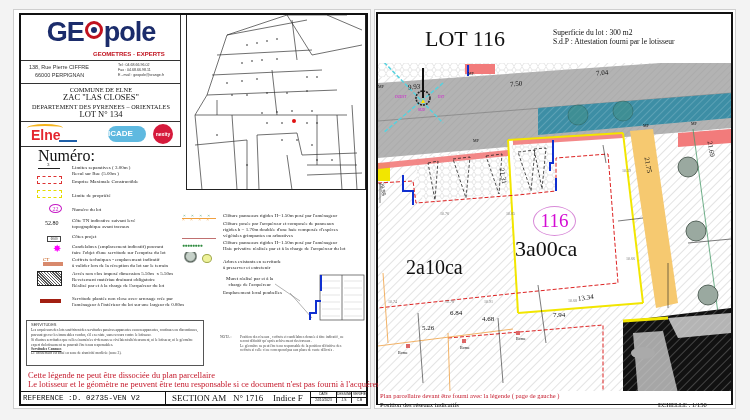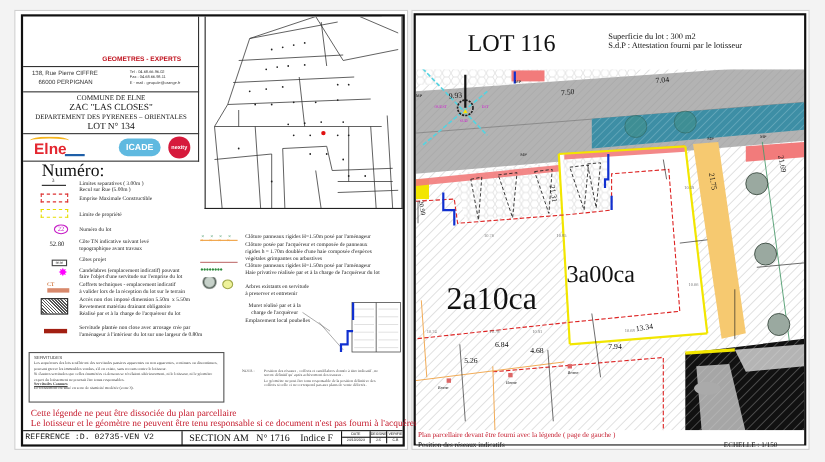--- a/index.html
+++ b/index.html
@@ -45,20 +45,23 @@
 </style>
 </head>
 <body>
 
 <div class="page" id="pageL"></div>
 <div class="page" id="pageR"></div>
 <div class="frame" id="frameL"></div>
 <div class="frame" id="frameR"></div>
 
 <div class="abs" id="hdr">
+  <div class="abs logo">
+    <span>GE</span><span class="ring"></span><span>pole</span>
+  </div>
   <div class="abs logo-sub">GEOMETRES - EXPERTS</div>
   <div class="hline" style="top:45px"></div>
   <div class="abs addr" style="left:8px;top:48px">
     <div>138, Rue Pierre CIFFRE</div>
     <div style="padding-left:6px">66000  PERPIGNAN</div>
   </div>
   <div class="abs contact" style="left:97px;top:48px">
     <div>Tel : 04.68.66.96.02</div>
     <div>Fax : 04.68.66.98.11</div>
     <div>E - mail : geopole@orange.fr</div>
@@ -66,21 +69,21 @@
   <div class="hline" style="top:68px"></div>
   <div class="abs commune" style="top:70px;font-size:6.5px">COMMUNE DE ELNE</div>
   <div class="abs commune" style="top:78px;font-size:8.5px">ZAC "LAS CLOSES"</div>
   <div class="abs commune" style="top:87px;font-size:6.2px;letter-spacing:.1px">DEPARTEMENT DES PYRENEES  –  ORIENTALES</div>
   <div class="abs commune" style="top:95px;font-size:8.5px">LOT  N° 134</div>
   <div class="hline" style="top:106px"></div>
   <div class="abs partners" style="left:0;top:107px;width:160px;height:24px">
     <div class="abs" style="left:6px;top:2px;width:36px;height:8px;border-top:2px solid #f5b41c;border-radius:50% 50% 0 0"></div>
     <div class="p" style="left:10px;top:5px;font-size:14px;color:#e4262f">Elne</div>
     <div class="p" style="left:38px;top:18px;width:18px;height:2px;background:#1e5fa8"></div>
-    <div class="p" style="left:87px;top:4px;width:38px;height:16px;border-radius:8px;background:#5fb9e0;color:#fff;font-size:8px;text-align:center;line-height:16px">ICADE</div>
+    <div class="p" style="left:87px;top:4px;width:38px;height:16px;border-radius:8px;background:#5fb9e0;color:#fff;font-size:8px;text-align:left;line-height:16px">ICADE</div>
     <div class="p" style="left:132px;top:2px;width:20px;height:20px;border-radius:50%;background:#d61a3c;color:#fff;font-size:5px;text-align:center;line-height:20px">nexity</div>
   </div>
 </div>
 <div class="abs" style="left:21px;top:146px;width:160px;height:1px;background:#333"></div>
 
 <div class="abs" style="left:186px;top:15px;width:180px;height:175px;border:1px solid #222;border-top:none;overflow:hidden">
   <svg width="180" height="175" viewBox="0 0 180 175">
     <g fill="none" stroke="#333" stroke-width=".7">
       <path d="M40 20 L100 0 L125 40 L175 30 M100 0 L160 0 M140 0 L175 15"></path>
       <path d="M40 20 L20 80 L8 100 L15 175"></path>
@@ -356,22 +359,23 @@
   
   <div class="abs" style="left:90px;top:8px;font-size:4px">MP</div>
   <div class="abs" style="left:0;top:21px;font-size:4px">MP</div>
   <div class="abs" style="left:95px;top:75px;font-size:4px">MP</div>
   <div class="abs" style="left:265px;top:60px;font-size:4px">MP</div>
   <div class="abs" style="left:313px;top:58px;font-size:4px">MP</div>
   <div class="abs" style="left:17px;top:32px;font-size:3.5px;color:#d40bd4">OUEST</div>
   <div class="abs" style="left:60px;top:32px;font-size:3.5px;color:#d40bd4">EST</div>
   <div class="abs" style="left:40px;top:45px;font-size:3.5px;color:#d40bd4">SUD</div>
 
+  <div class="abs" style="left:155px;top:143px;width:43px;height:30px;border:1px solid #d88ad8;border-radius:50%;color:#d40bd4;font-size:19px;text-align:center;line-height:28px">116</div>
   <div class="abs" style="left:137px;top:173px;font-size:22px">3a00ca</div>
-  <div class="abs" style="left:28px;top:193px;font-size:29px">2a10ca</div>
+  <div class="abs" style="left:28px;top:193px;font-size:20px">2a10ca</div>
 
   <div class="abs" style="left:30px;top:20px;font-size:7px;transform:rotate(-5deg)">9.93</div>
   <div class="abs" style="left:132px;top:17px;font-size:7px;transform:rotate(-5deg)">7.50</div>
   <div class="abs" style="left:218px;top:6px;font-size:7px;transform:rotate(-5deg)">7.04</div>
   <div class="abs" style="left:117px;top:109px;font-size:7px;transform:rotate(80deg)">21.31</div>
   <div class="abs" style="left:262px;top:98px;font-size:7px;transform:rotate(80deg)">21.75</div>
   <div class="abs" style="left:325px;top:82px;font-size:7px;transform:rotate(80deg)">21.69</div>
   <div class="abs" style="left:-2px;top:123px;font-size:6px;transform:rotate(80deg)">20.99</div>
   <div class="abs" style="left:72px;top:246px;font-size:7px">6.84</div>
   <div class="abs" style="left:104px;top:252px;font-size:7px">4.68</div>

